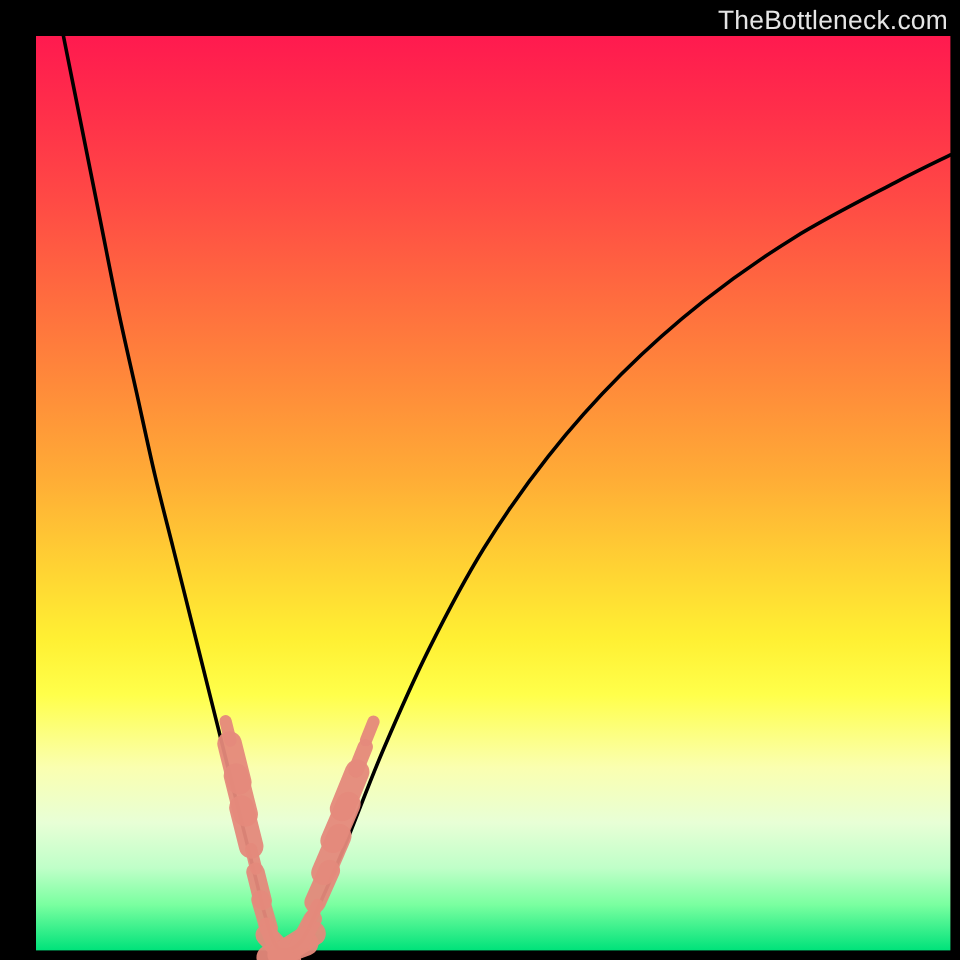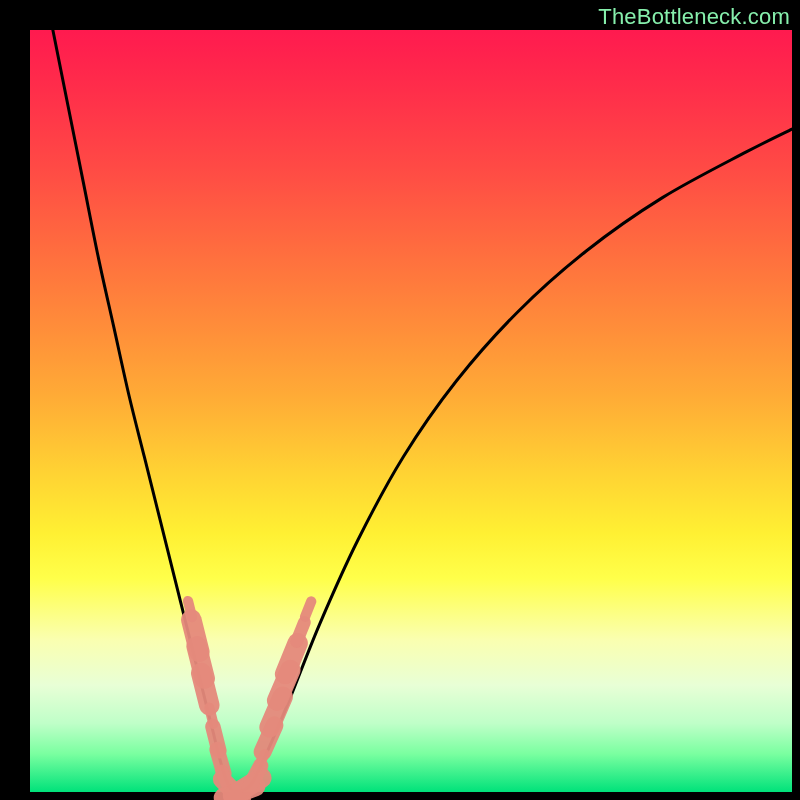--- a/index.html
+++ b/index.html
@@ -38,21 +38,21 @@
       #e8ffd6 86%,
       #bfffc8 91%,
       #7affa0 95%,
       #00e27a 100%
     );
   }
   .watermark {
     position: absolute;
     top: 4px;
     right: 10px;
-    color: #86efac;
+    color: #e5e5e5;
     font-size: 22px;
     font-weight: 500;
     letter-spacing: 0.2px;
     user-select: none;
   }
   svg.curve {
     position: absolute;
     left: 0;
     top: 0;
     width: 762px;

